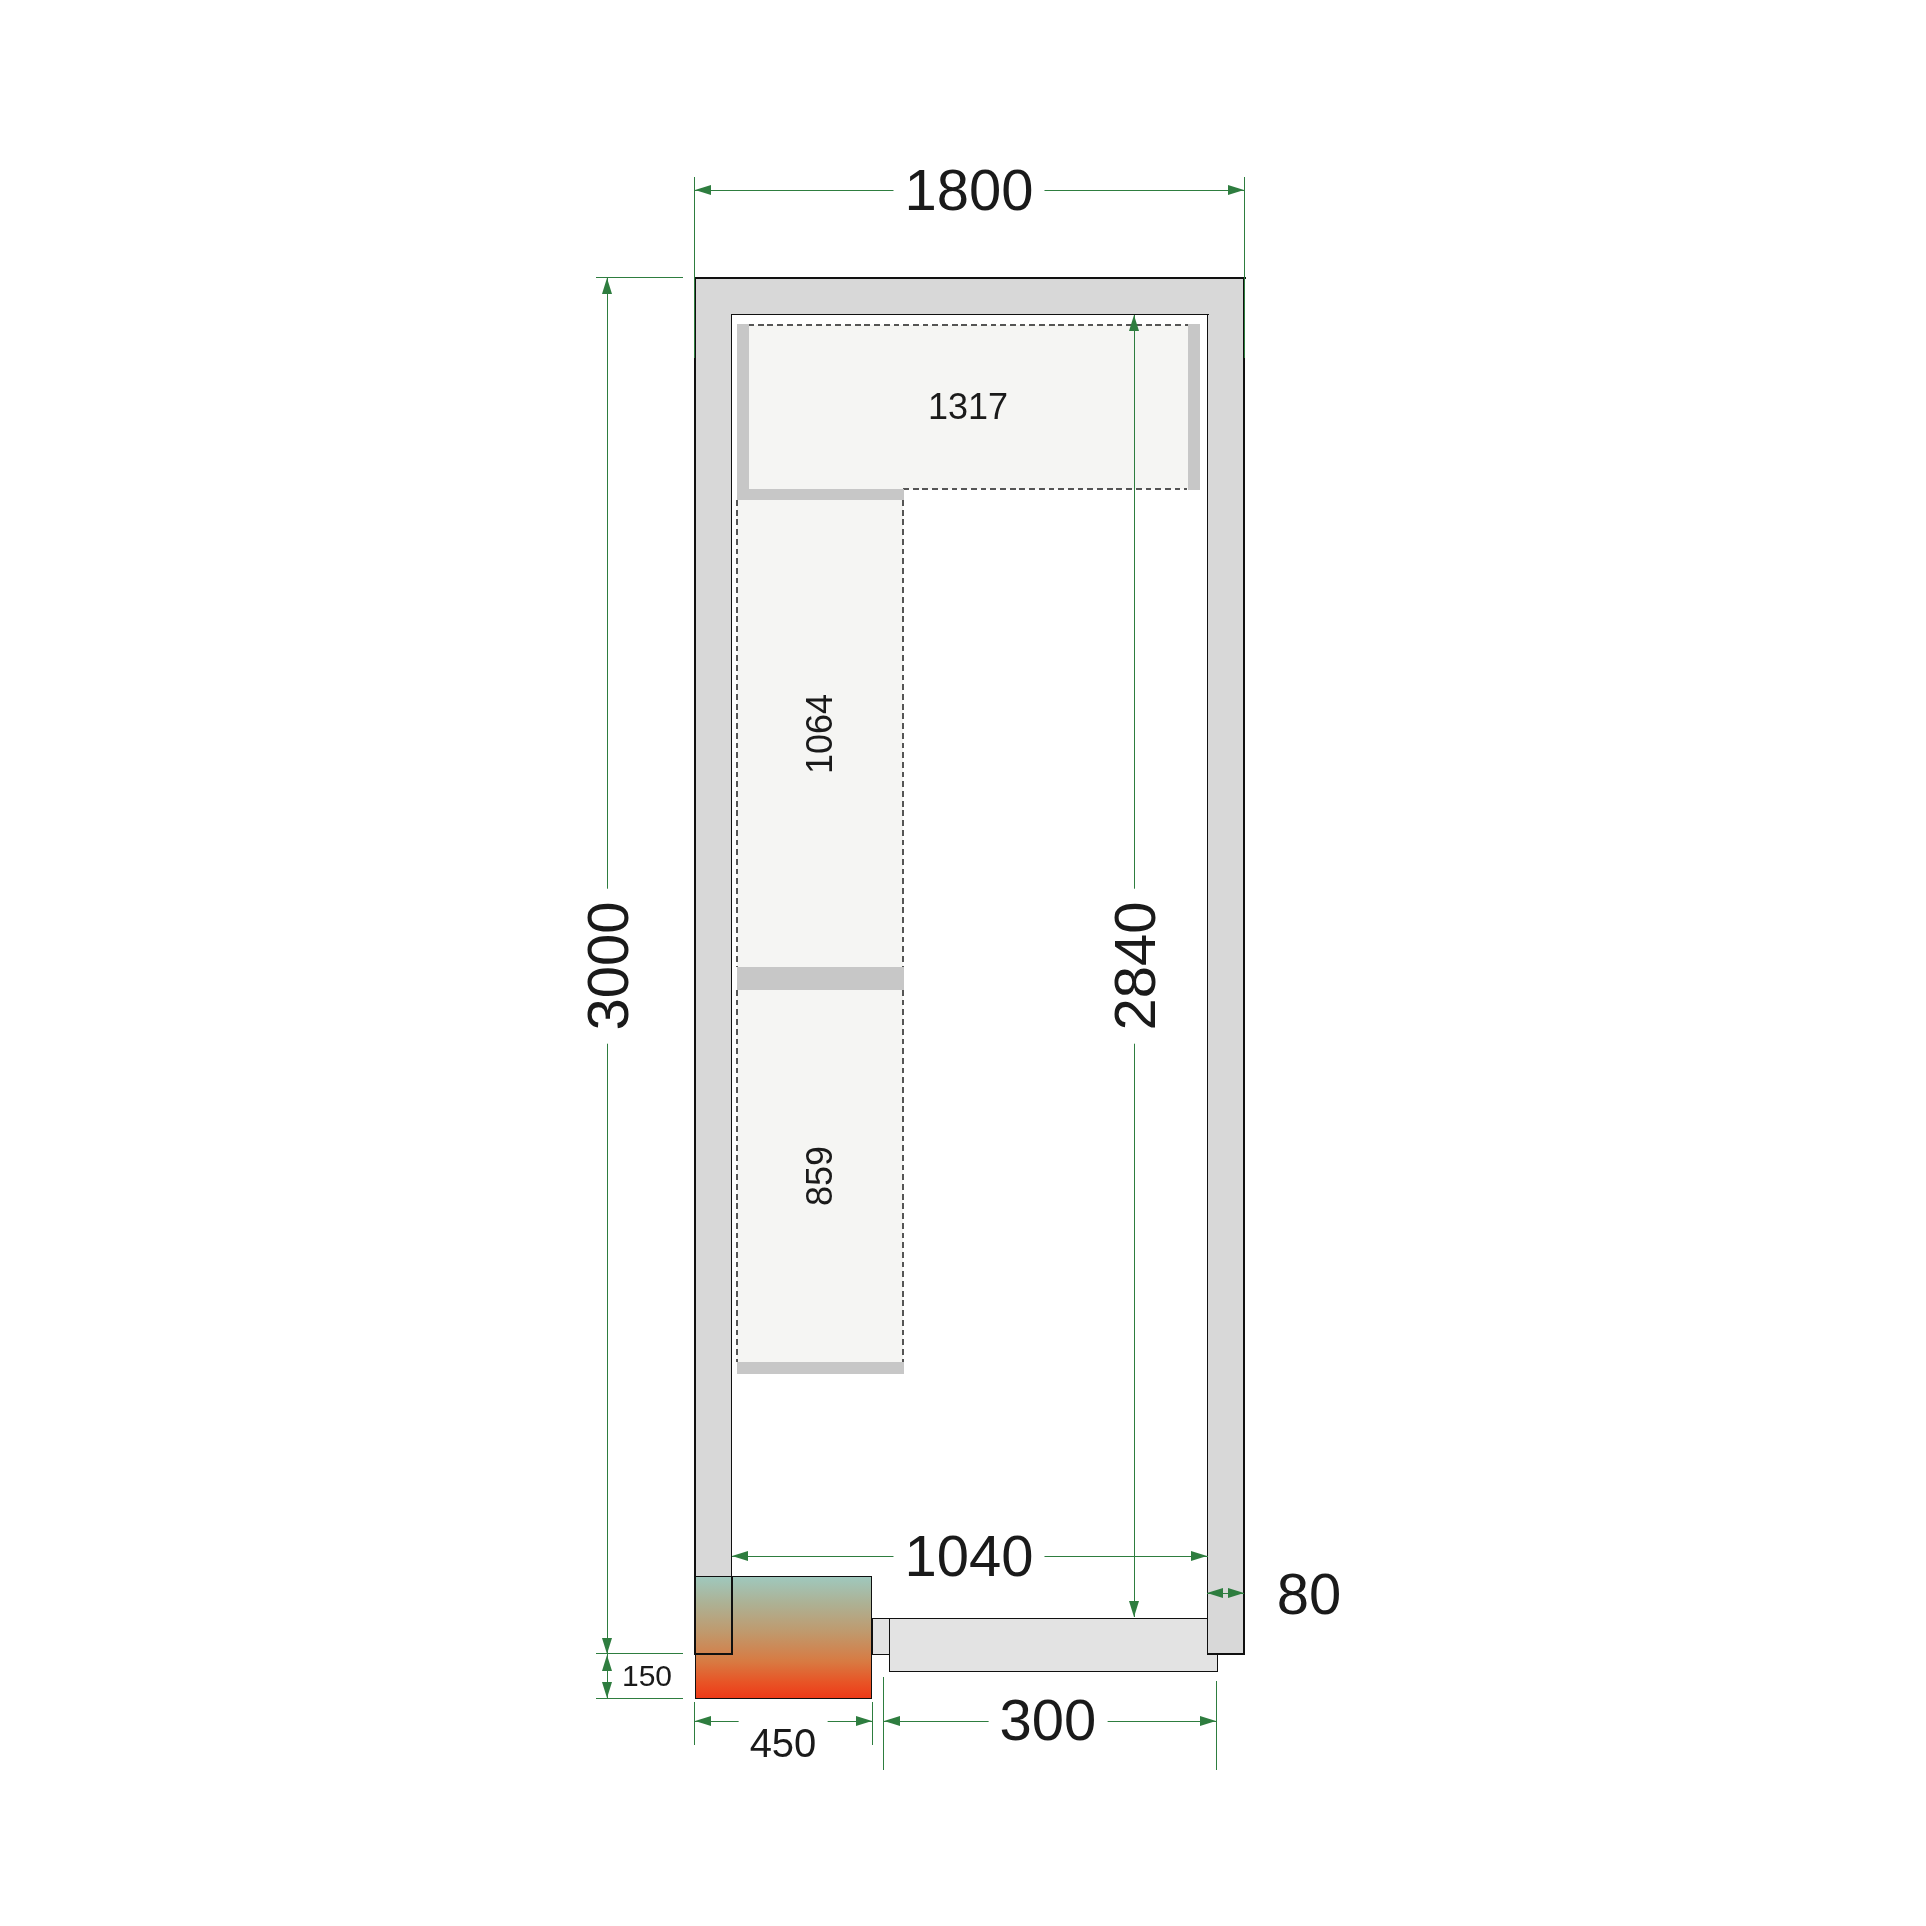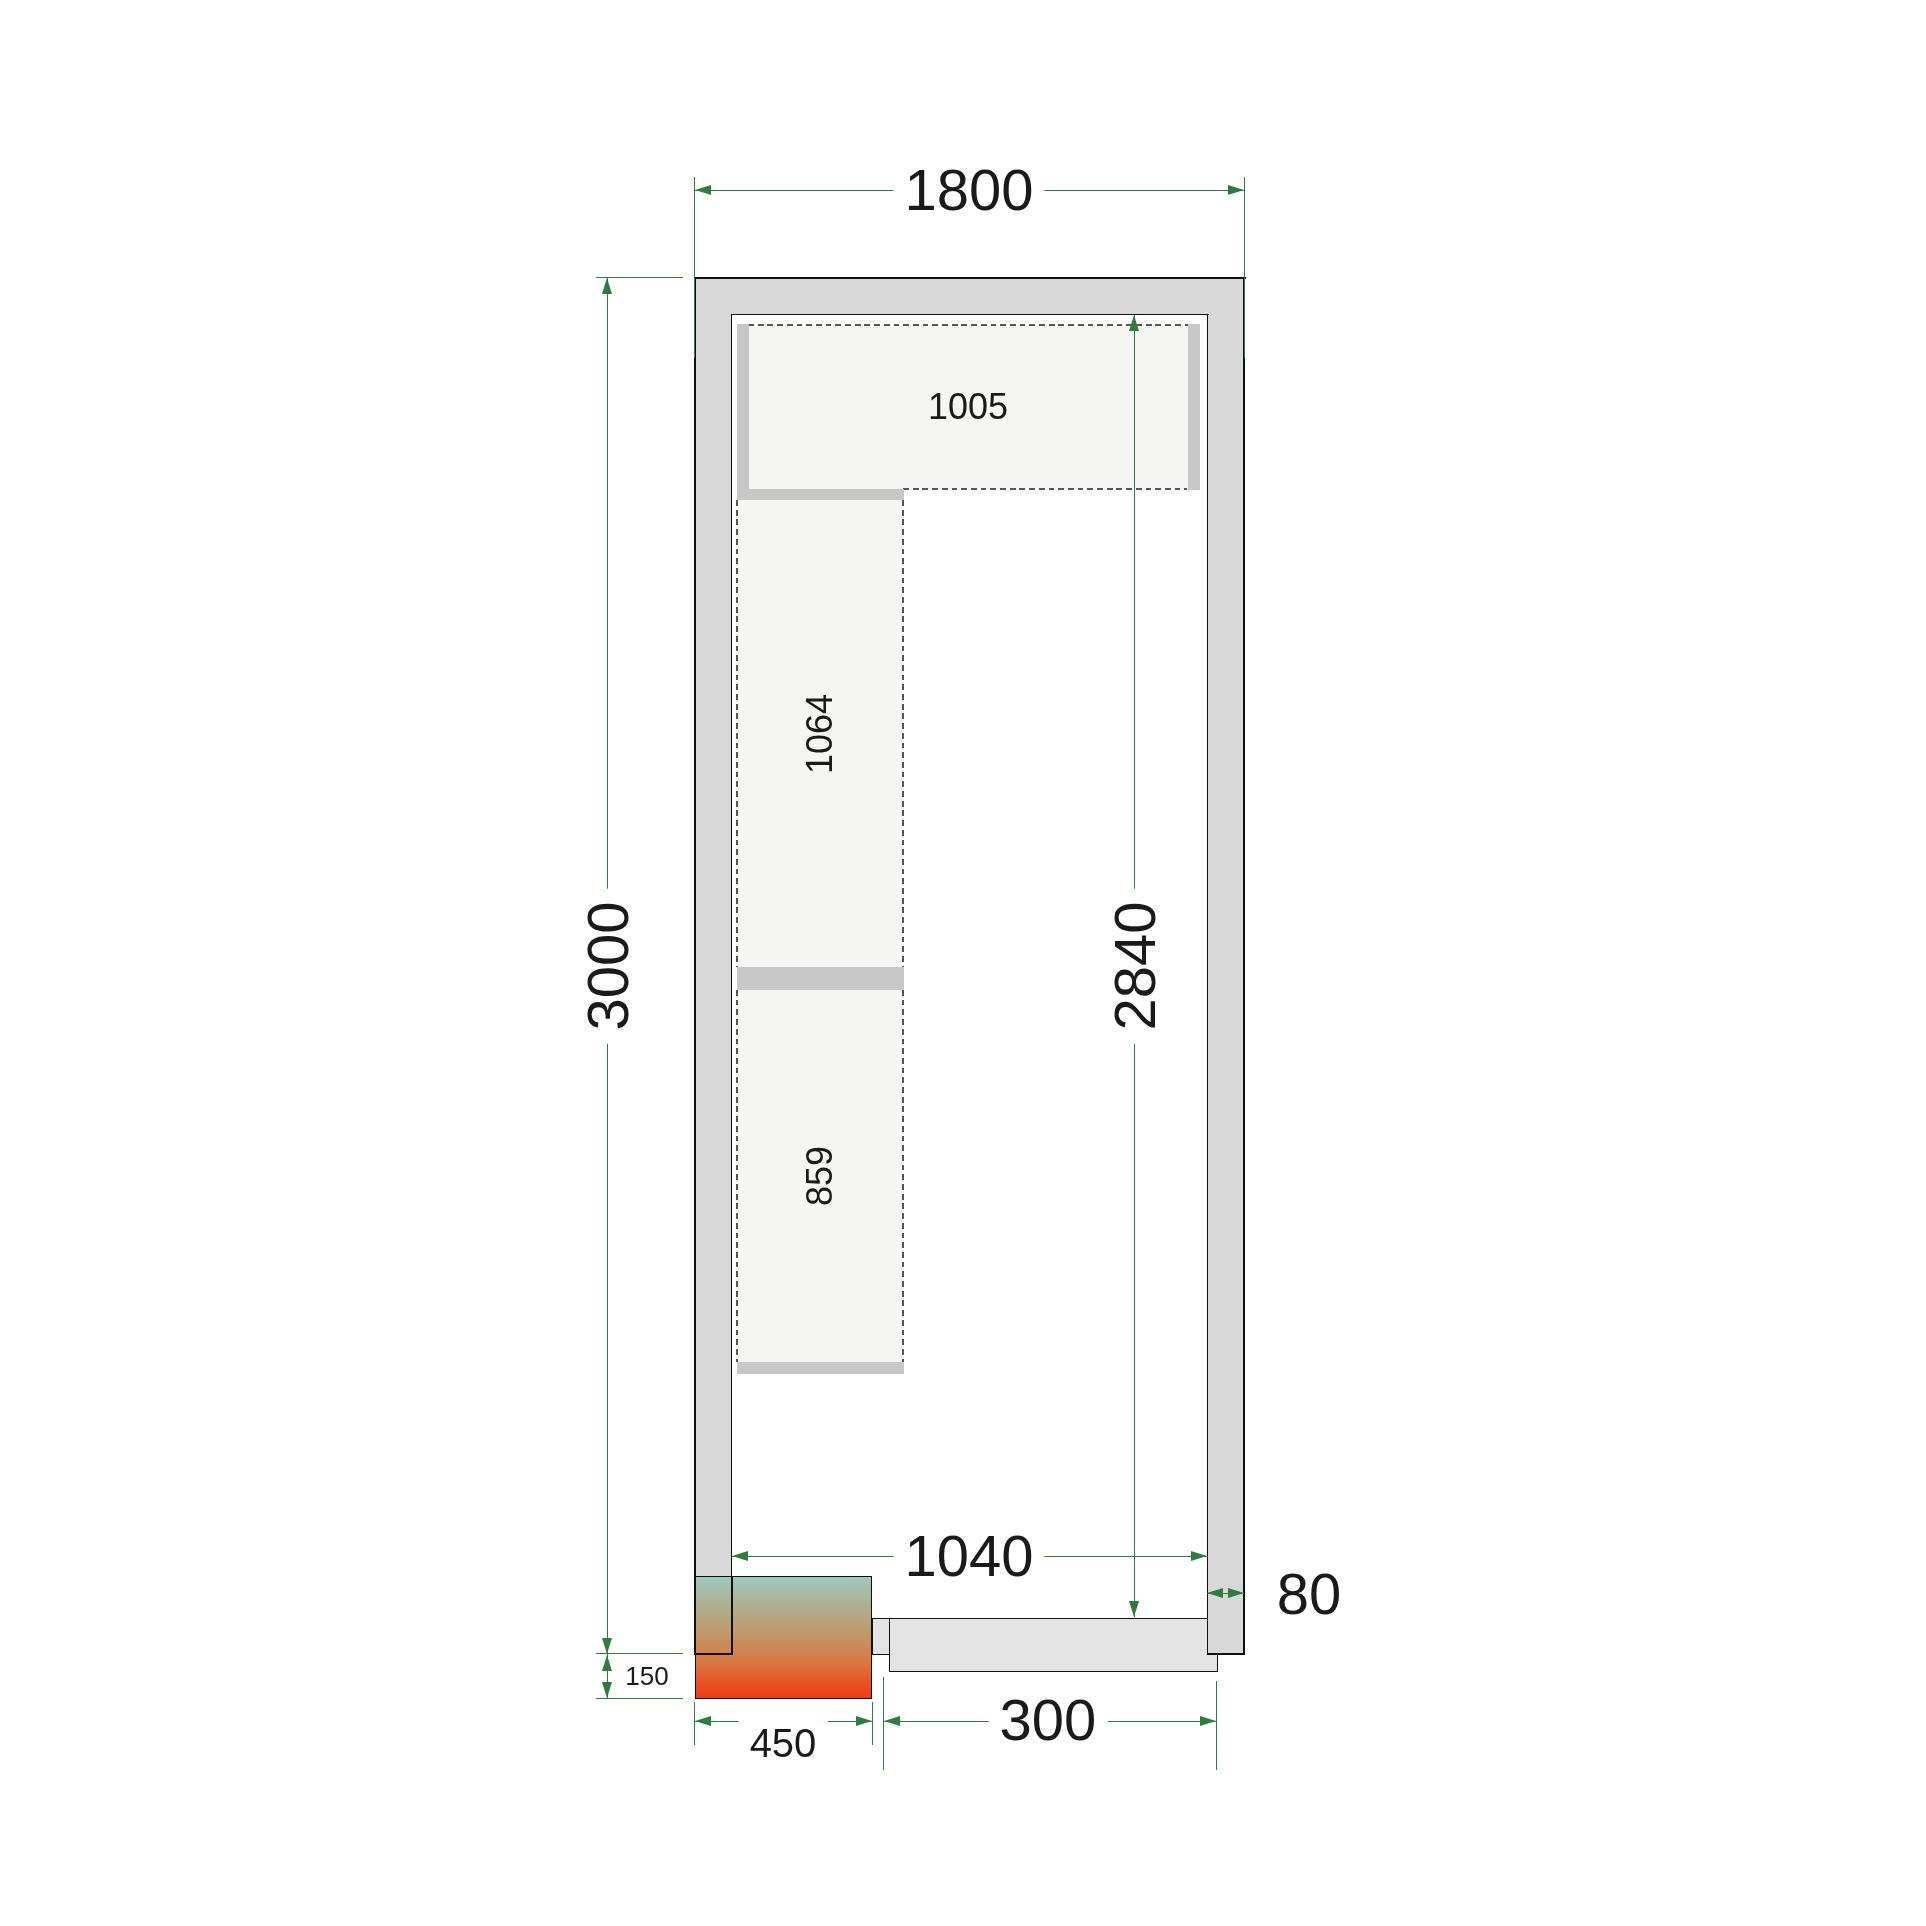--- a/index.html
+++ b/index.html
@@ -59,21 +59,21 @@
 
   <div class="abs blk-h thin" style="left:731px;top:314px;width:478px;"></div>
   <div class="abs blk-v thin" style="left:731px;top:314px;height:1339px;"></div>
   <div class="abs blk-v thin" style="left:1207px;top:314px;height:1339px;"></div>
 
   <div class="abs shelf" style="left:748px;top:325px;width:440px;height:164px;"></div>
   <div class="abs dash-h" style="left:748px;top:324px;width:440px;"></div>
   <div class="abs dash-h" style="left:903px;top:488px;width:284px;"></div>
   <div class="abs bar" style="left:737px;top:324px;width:11.6px;height:166px;"></div>
   <div class="abs bar" style="left:1188px;top:324px;width:11.6px;height:166px;"></div>
-  <div class="abs lbl sm" style="left:968px;top:407px;">1005</div>
+  <div class="abs lbl sm" style="left:968px;top:407px;">1317</div>
 
   <div class="abs shelf" style="left:737px;top:500px;width:166px;height:862px;"></div>
   <div class="abs bar" style="left:737px;top:489px;width:167px;height:11px;"></div>
   <div class="abs bar" style="left:737px;top:967px;width:167px;height:23px;"></div>
   <div class="abs bar" style="left:737px;top:1362px;width:167px;height:11.6px;"></div>
   <div class="abs dash-v" style="left:736px;top:500px;height:467px;"></div>
   <div class="abs dash-v" style="left:736px;top:990px;height:372px;"></div>
   <div class="abs dash-v" style="left:902px;top:500px;height:467px;"></div>
   <div class="abs dash-v" style="left:902px;top:990px;height:372px;"></div>
   <div class="abs lbl sm rot" style="left:820px;top:734px;">1064</div>
@@ -110,21 +110,21 @@
   <div class="abs dim-h" style="left:1207px;top:1593px;width:37px;"></div>
   <div class="abs arr left" style="left:1207px;top:1588px;"></div>
   <div class="abs arr right" style="left:1228px;top:1588px;"></div>
   <div class="abs lbl big" style="left:1309px;top:1594px;text-align:right;">80</div>
 
   <div class="abs dim-h" style="left:596px;top:1653px;width:87px;"></div>
   <div class="abs dim-h" style="left:596px;top:1698px;width:87px;"></div>
   <div class="abs dim-v" style="left:607px;top:1654px;height:45px;"></div>
   <div class="abs arr up" style="left:602px;top:1655px;"></div>
   <div class="abs arr down" style="left:602px;top:1682px;"></div>
-  <div class="abs lbl mid" style="left:647px;top:1676px;font-size:26px;">150</div>
+  <div class="abs lbl mid" style="left:647px;top:1676px;font-size:30px;">150</div>
 
   <div class="abs dim-v" style="left:694px;top:1702px;height:43px;"></div>
   <div class="abs dim-v" style="left:872px;top:1702px;height:43px;"></div>
   <div class="abs dim-h" style="left:695px;top:1721px;width:178px;"></div>
   <div class="abs arr left" style="left:695px;top:1716px;"></div>
   <div class="abs arr right" style="left:856px;top:1716px;"></div>
   <div class="abs lbl mid onln" style="left:783px;top:1743px;">450</div>
 
   <div class="abs dim-v" style="left:883px;top:1677px;height:93px;"></div>
   <div class="abs dim-v" style="left:1216px;top:1681px;height:89px;"></div>

